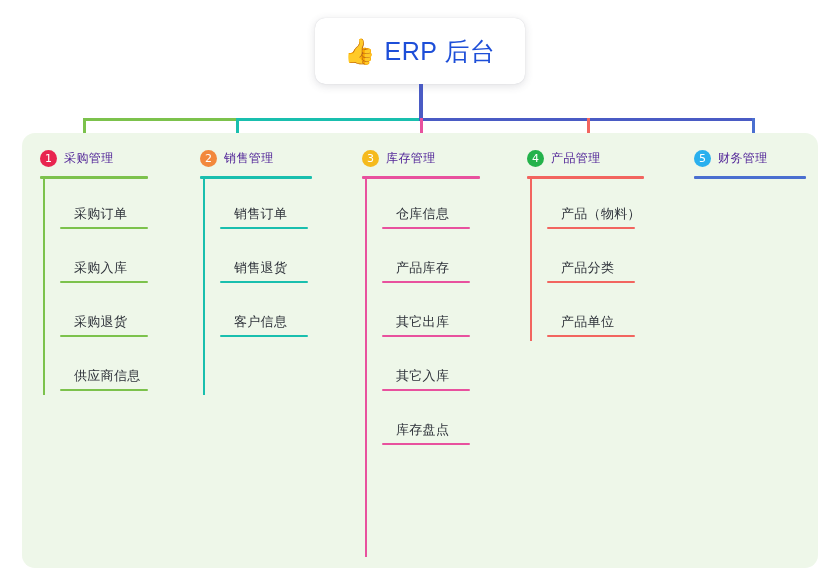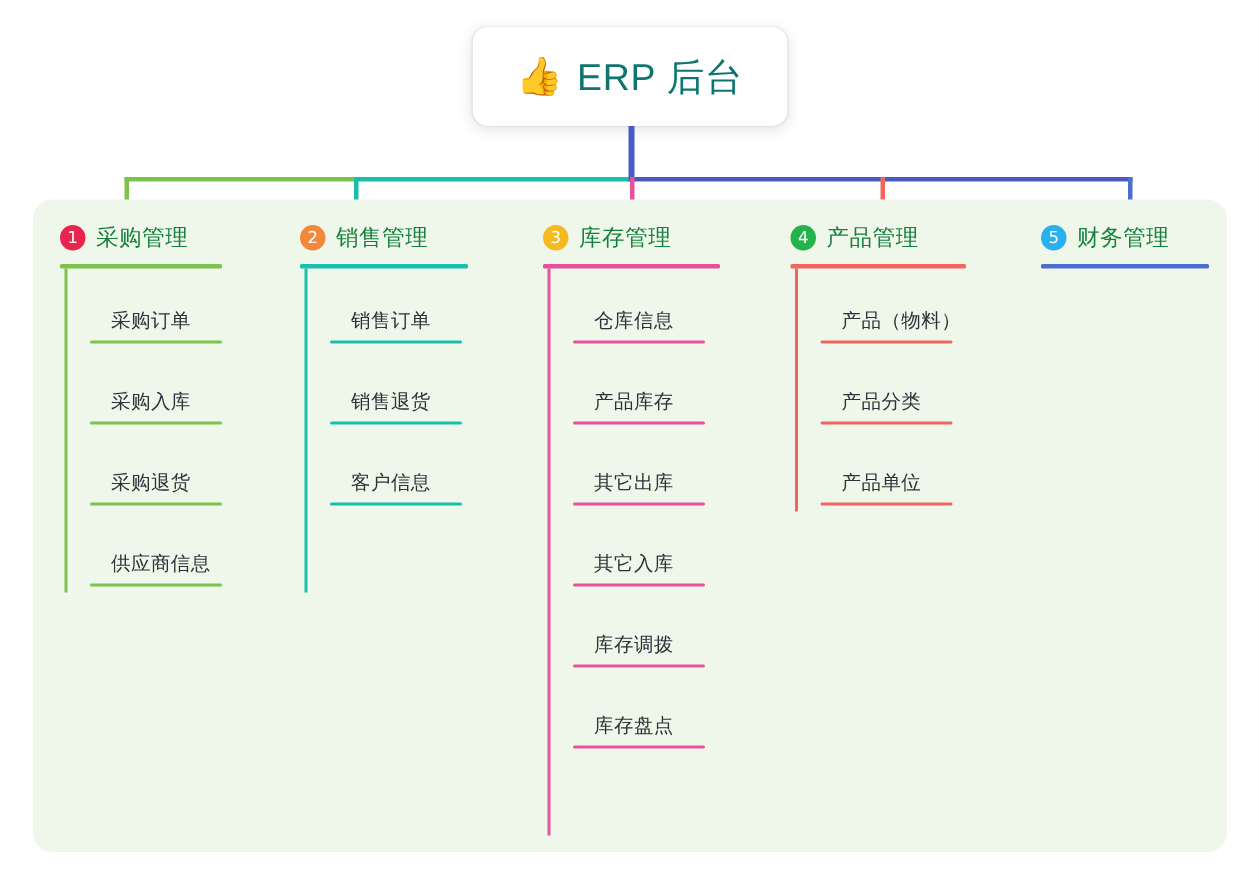--- a/index.html
+++ b/index.html
@@ -32,21 +32,21 @@
     gap: 9px;
     box-sizing: border-box;
   }
   #root-node .root-emoji {
     font-size: 25px;
     line-height: 1;
     display: block;
   }
   #root-node .root-title {
     font-size: 25px;
-    color: #0f766e;
+    color: #1d4ed8;
     letter-spacing: 0.5px;
     white-space: nowrap;
   }
 
   
   .conn {
     position: absolute;
   }
 
   
@@ -77,22 +77,22 @@
     height: 17px;
     border-radius: 50%;
     color: #ffffff;
     font-size: 11px;
     line-height: 17px;
     text-align: center;
     font-family: "DejaVu Sans", sans-serif;
     flex: 0 0 auto;
   }
   .col-title {
-    font-size: 15px;
-    color: #15803d;
+    font-size: 12px;
+    color: #4c1d95;
     letter-spacing: 0.4px;
   }
   .col-rule {
     height: 3px;
     margin-top: 6px;
     border-radius: 1px;
   }
   .col-body {
     position: relative;
     padding-left: 20px;
@@ -216,24 +216,20 @@
         </div>
         <div class="leaf">
           <span class="leaf-label">其它出库</span>
           <div class="leaf-rule" style="width: 88px; background: rgb(232, 81, 158);"></div>
         </div>
         <div class="leaf">
           <span class="leaf-label">其它入库</span>
           <div class="leaf-rule" style="width: 88px; background: rgb(232, 81, 158);"></div>
         </div>
         <div class="leaf">
-          <span class="leaf-label">库存调拨</span>
-          <div class="leaf-rule" style="width: 88px; background: rgb(232, 81, 158);"></div>
-        </div>
-        <div class="leaf">
           <span class="leaf-label">库存盘点</span>
           <div class="leaf-rule" style="width: 88px; background: rgb(232, 81, 158);"></div>
         </div>
       </div>
     </div>
     <div class="column" style="left: 527px;">
       <div class="col-header">
         <span class="badge" style="background: rgb(36, 178, 75);">4</span>
         <span class="col-title">产品管理</span>
       </div>

